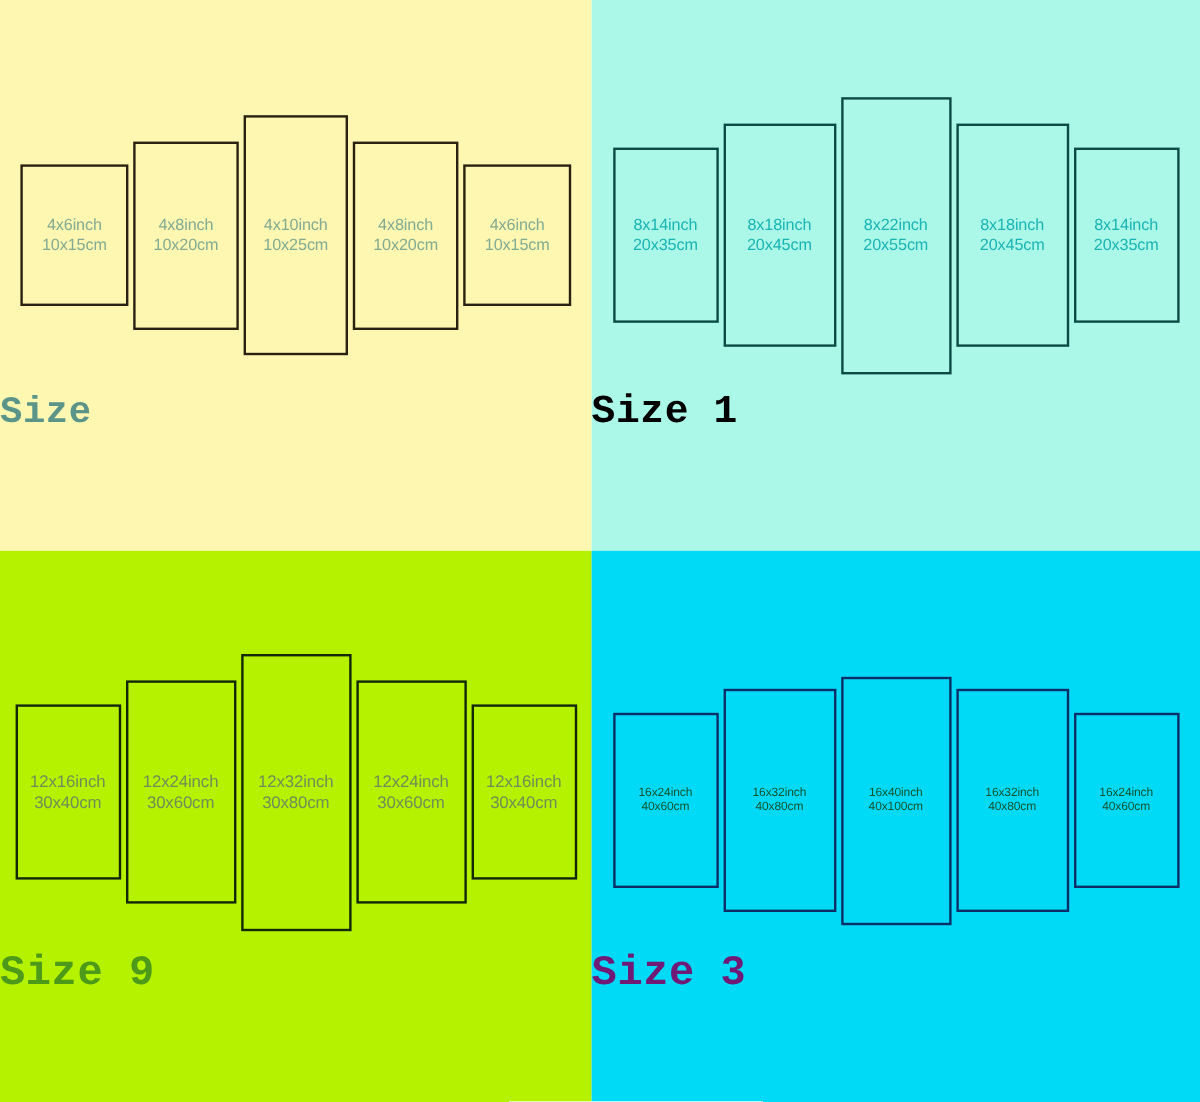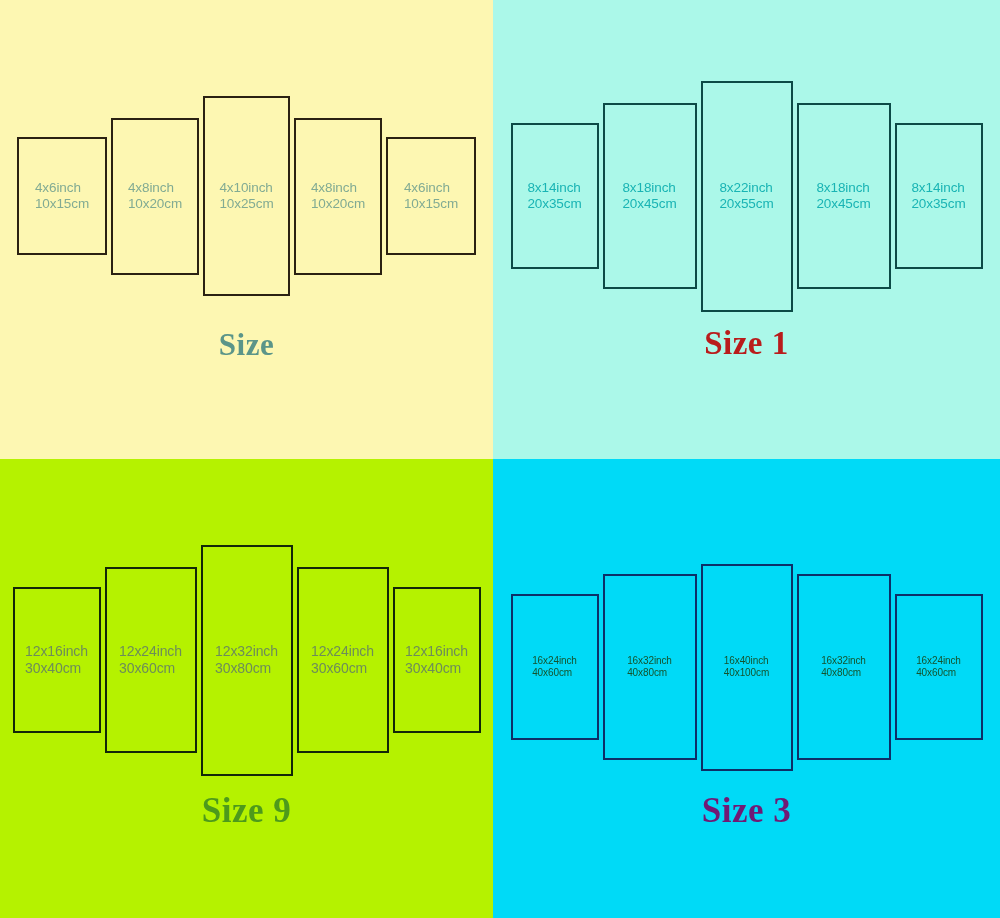--- a/index.html
+++ b/index.html
@@ -44,52 +44,52 @@
     position: relative;
     display: flex;
     flex-direction: column;
     align-items: center;
     justify-content: center;
     border-style: solid;
     background: transparent;
   }
 
   .panel .lbl {
+    text-align: center;
     white-space: nowrap;
     line-height: 1.22;
     letter-spacing: -0.1px;
   }
 
   .panel .lbl .l1,
   .panel .lbl .l2 { display: block; }
 
   
   .heading {
     position: absolute;
     left: 0;
     right: 0;
-    text-align: center;
-    font-family: Liberation Serif, serif;
+    font-family: Liberation Mono, monospace;
     font-weight: bold;
     letter-spacing: 0.5px;
   }
 
   
   #q-size            { background: #fdf7b2; }
   #q-size .cluster   { top: 91px; height: 210px; }
   #q-size .panel     { border-color: #2b2112; border-width: 2.5px; }
   #q-size .lbl       { color: #82ab93; font-size: 13.5px; }
   #q-size .heading   { top: 327px; color: #5b9589; font-size: 31px; }
 
   
   #q-size1           { background: #abf8e9; }
   #q-size1 .cluster  { top: 80px; height: 232px; }
   #q-size1 .panel    { border-color: #0c4a46; border-width: 2.2px; }
   #q-size1 .lbl      { color: #19b4b4; font-size: 13.5px; }
-  #q-size1 .heading  { top: 325px; color: #b91c1c; font-size: 33px; }
+  #q-size1 .heading  { top: 325px; color: #000000; font-size: 33px; }
 
   
   #q-size2           { background: #b5f200; }
   #q-size2 .cluster  { top: 85px; height: 232px; }
   #q-size2 .panel    { border-color: #122808; border-width: 2.2px; }
   #q-size2 .lbl      { color: #6d8d59; font-size: 14px; }
   #q-size2 .heading  { top: 332px; color: #4d9a1b; font-size: 35px; }
 
   
   #q-size3           { background: #00daf7; }

